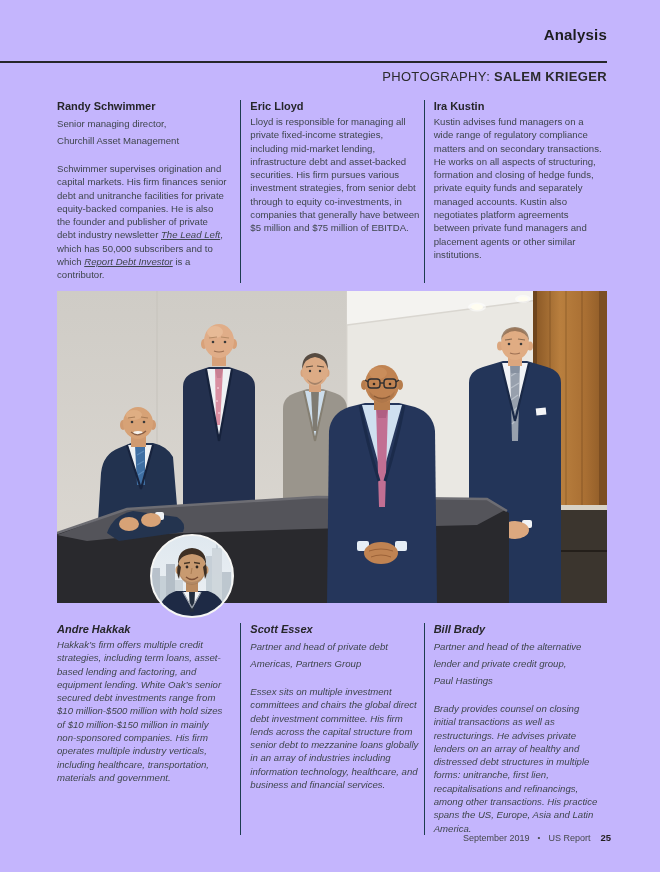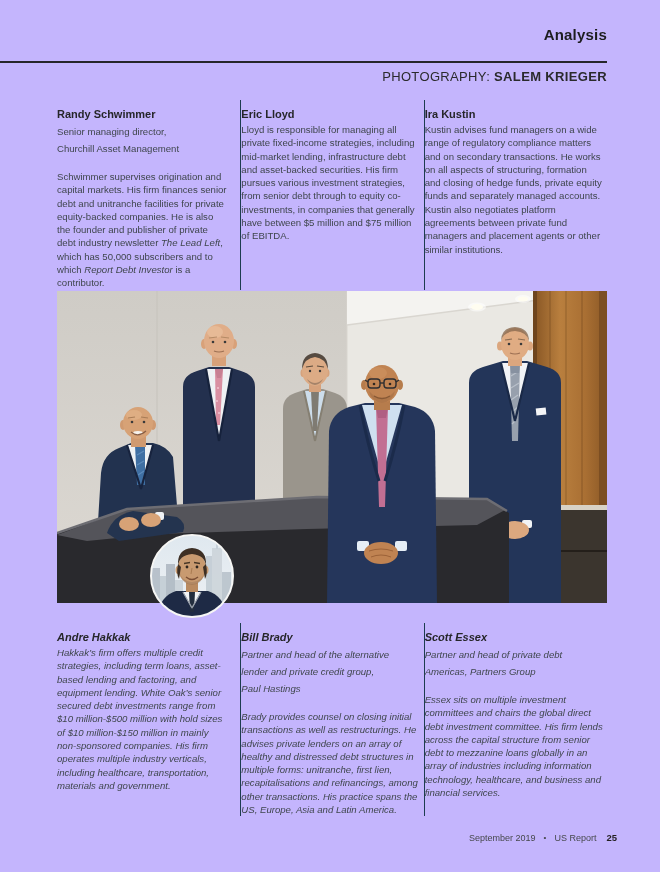--- a/index.html
+++ b/index.html
@@ -16,35 +16,35 @@
     position:absolute;top:69px;right:53px;font-size:13px;letter-spacing:.35px;color:#2a2a2c;
   }
   .photo-credit b{font-weight:bold;}
   .bio-grid{
     position:absolute;left:57px;width:550px;display:grid;
     grid-template-columns:repeat(3,1fr);column-gap:0;
   }
   .bios-top{top:100px;height:183px;}
   .bios-bottom{top:623px;height:183px;font-style:italic;}
   .bio-col{padding-right:13px;}
-  .bio-col.bordered{border-left:1.5px solid #1d3c50;padding-right:4px;}
-  .col-name{margin:8px 0 2px 0;font-size:11px;line-height:13px;font-weight:bold;color:#26262a;}
+  .bio-col.bordered{border-left:1.5px solid #1d3c50;padding-left:9px;padding-right:4px;}
+  .col-name{margin:0 0 2px 0;font-size:11px;line-height:13px;font-weight:bold;color:#26262a;}
   .col-title{margin:0 0 13px 0;font-size:9.6px;line-height:17px;color:#3f464d;white-space:pre-line;}
   .col-bio{margin:0;font-size:9.6px;line-height:13.3px;color:#3f464d;}
-  .col-bio i{font-style:italic;}
+  .col-bio i{font-style:italic;text-decoration:underline;}
   .photo-wrap{
     position:absolute;left:57px;top:291px;width:550px;height:312px;overflow:hidden;background:#d5d2cc;
   }
   .inset-portrait{
     position:absolute;left:150px;top:534px;width:84px;height:84px;border-radius:50%;
     overflow:hidden;border:2px solid #f6f6f4;box-sizing:border-box;background:#dfe8ef;
   }
   .inset-portrait svg{display:block;margin:-2px 0 0 -2px;}
   .footer{
-    position:absolute;top:832px;right:43px;font-size:9px;color:#46484c;white-space:nowrap;
+    position:absolute;top:832px;right:49px;font-size:9px;color:#46484c;white-space:nowrap;
   }
   .footer .bullet{margin:0 8px;font-size:8px;position:relative;top:-1px;}
   .footer .pagenum{margin-left:10px;font-weight:bold;color:#231f20;font-size:9.5px;}
 </style>
 </head>
 <body>
 
 <div class="page">
 
   <div class="section-label">Analysis</div>
@@ -272,31 +272,31 @@
       </g>
     </svg>
   </div>
 
   <section class="bio-grid bios-bottom">
     <article class="bio-col">
       <h3 class="col-name">Andre Hakkak</h3>
       <p class="col-bio"><span>Hakkak’s firm offers multiple credit strategies, including term loans, asset-based lending and factoring, and equipment lending. White Oak’s senior secured debt investments range from $10 million-$500 million with hold sizes of $10 million-$150 million in mainly non-sponsored companies. His firm operates multiple industry verticals, including healthcare, transportation, materials and government.</span></p>
     </article>
     <article class="bio-col bordered">
+      <h3 class="col-name">Scott Essex</h3>
+      <p class="col-title">Partner and head of private debt
+Americas, Partners Group</p>
+      <p class="col-bio"><span>Essex sits on multiple investment committees and chairs the global direct debt investment committee. His firm lends across the capital structure from senior debt to mezzanine loans globally in an array of industries including information technology, healthcare, and business and financial services.</span></p>
+    </article>
+    <article class="bio-col bordered">
       <h3 class="col-name">Bill Brady</h3>
       <p class="col-title">Partner and head of the alternative
 lender and private credit group,
 Paul Hastings</p>
       <p class="col-bio"><span>Brady provides counsel on closing initial transactions as well as restructurings. He advises private lenders on an array of healthy and distressed debt structures in multiple forms: unitranche, first lien, recapitalisations and refinancings, among other transactions. His practice spans the US, Europe, Asia and Latin America.</span></p>
     </article>
-    <article class="bio-col bordered">
-      <h3 class="col-name">Scott Essex</h3>
-      <p class="col-title">Partner and head of private debt
-Americas, Partners Group</p>
-      <p class="col-bio"><span>Essex sits on multiple investment committees and chairs the global direct debt investment committee. His firm lends across the capital structure from senior debt to mezzanine loans globally in an array of industries including information technology, healthcare, and business and financial services.</span></p>
-    </article>
   </section>
 
   <div class="footer">
     <span>September 2019</span><span class="bullet">•</span><span>US Report</span><span class="pagenum">25</span>
   </div>
 
 </div>
 
 </body></html>

